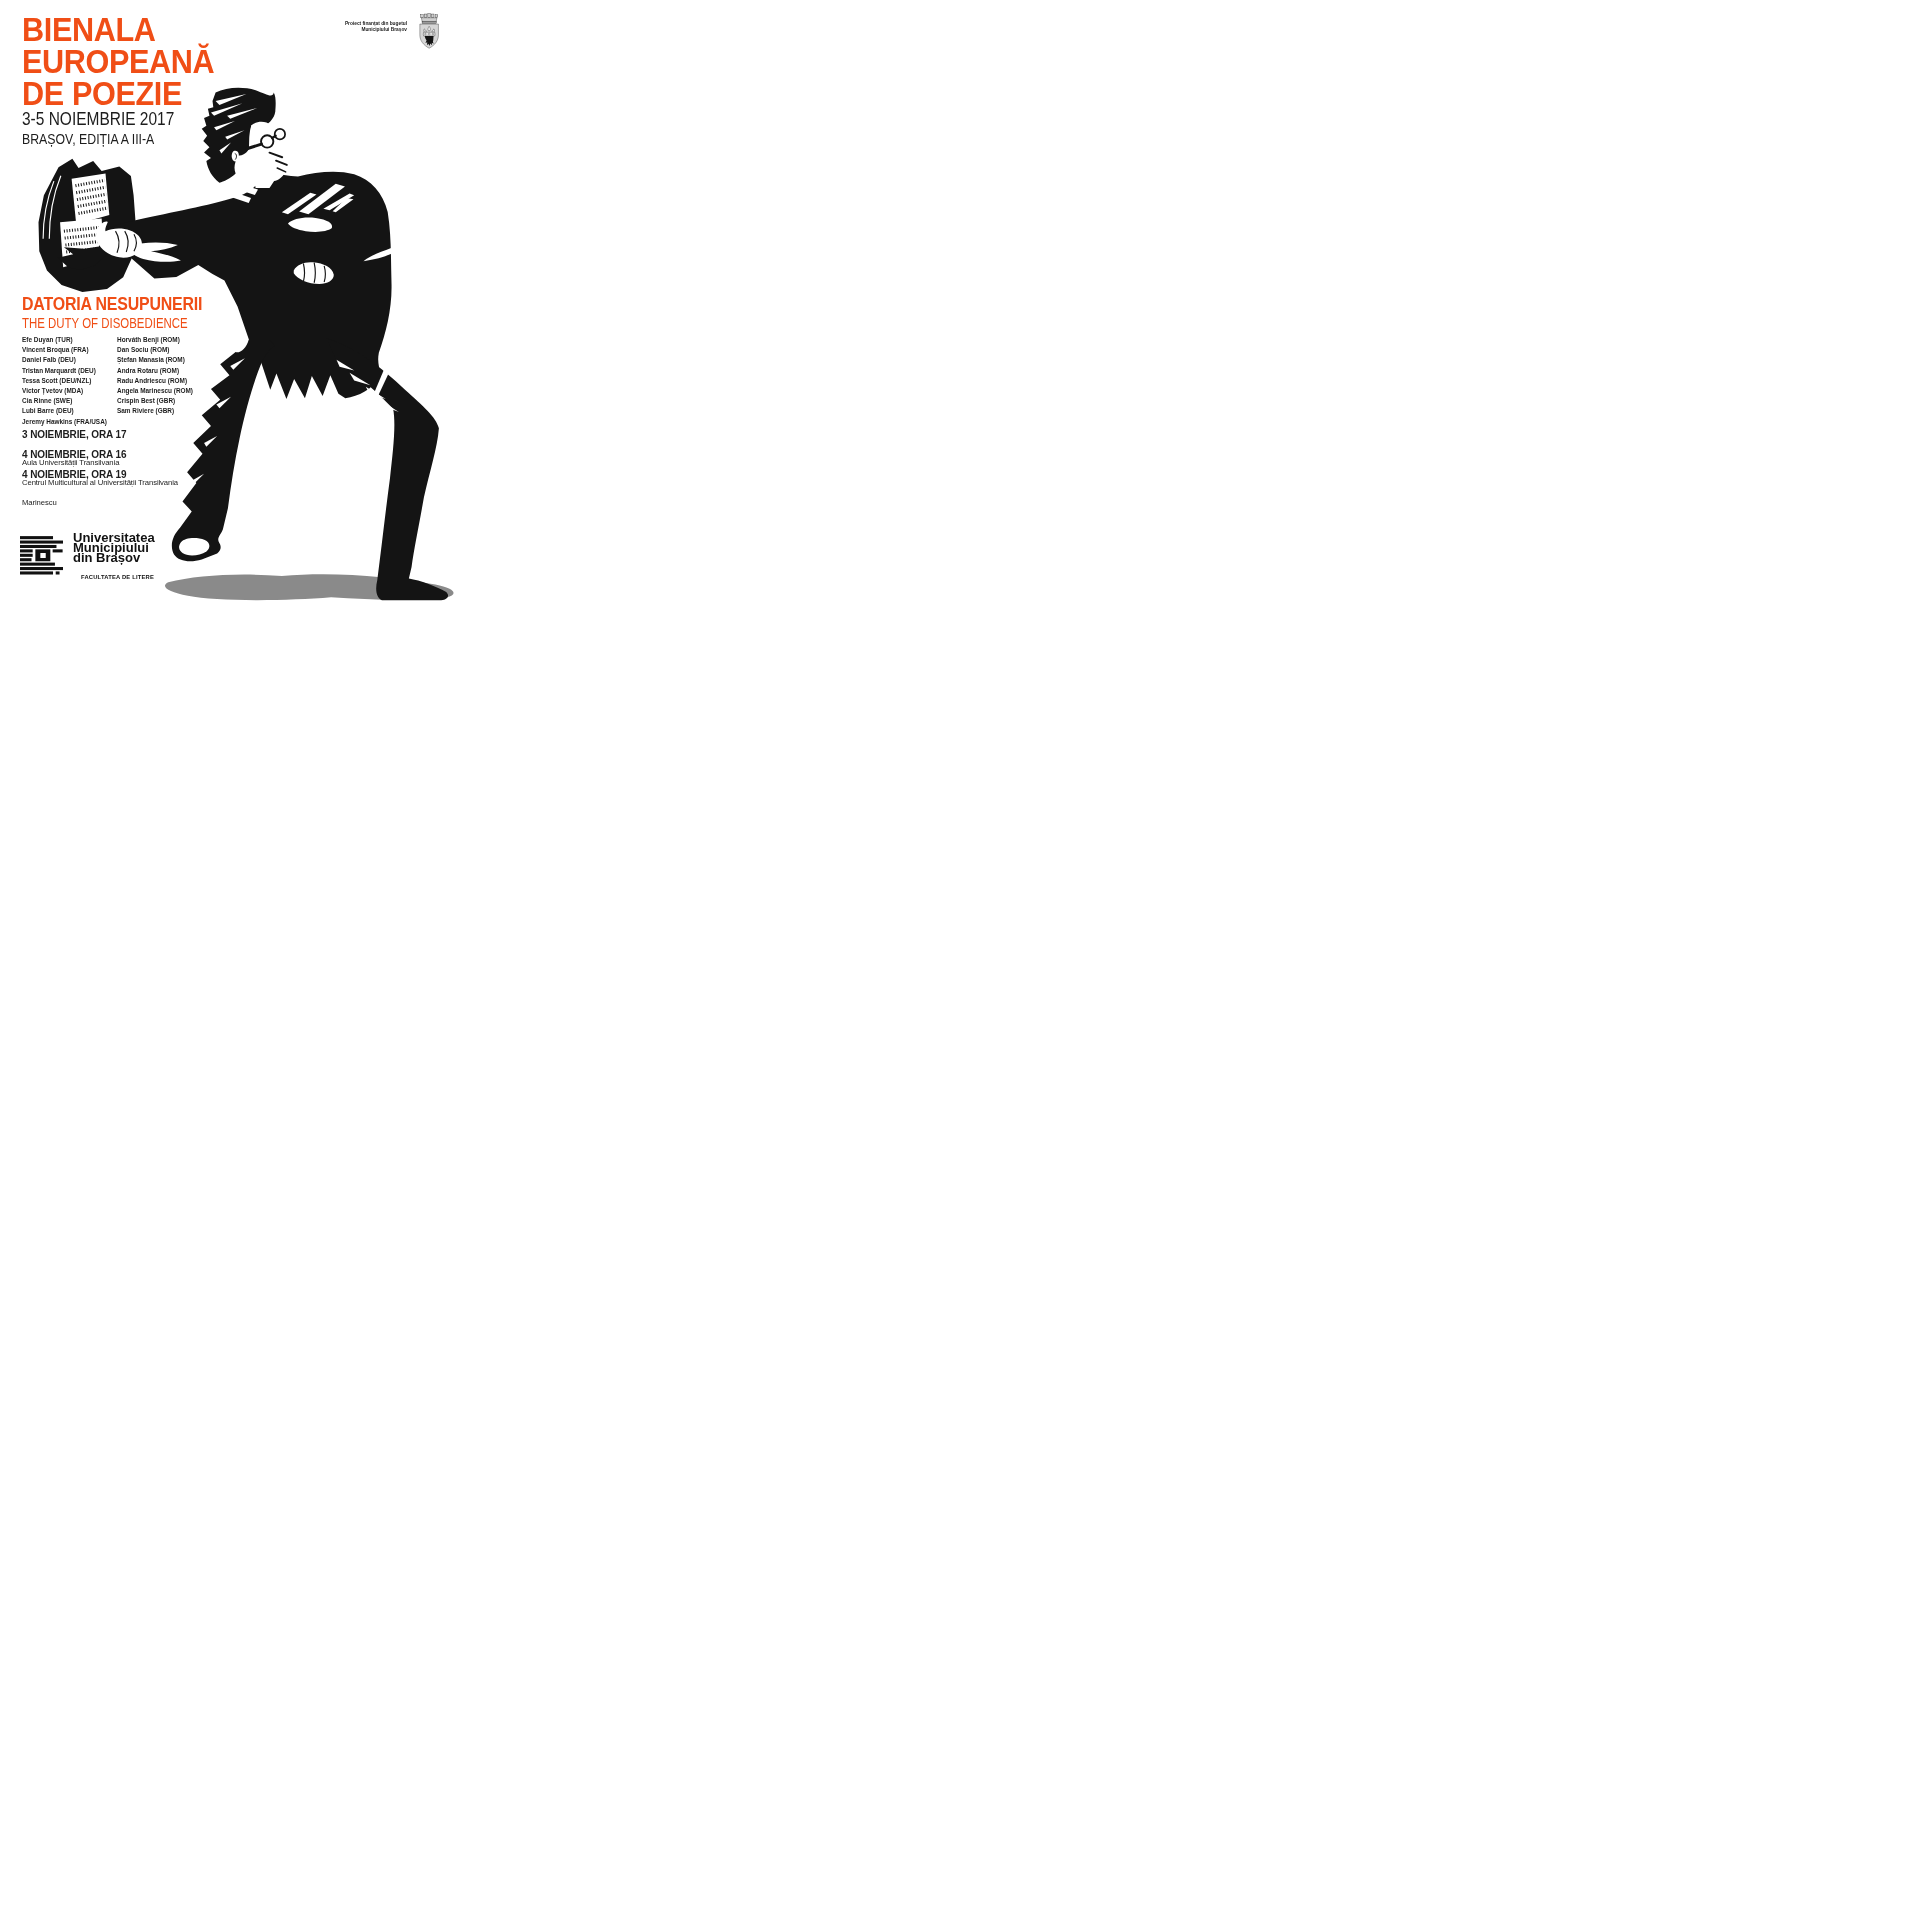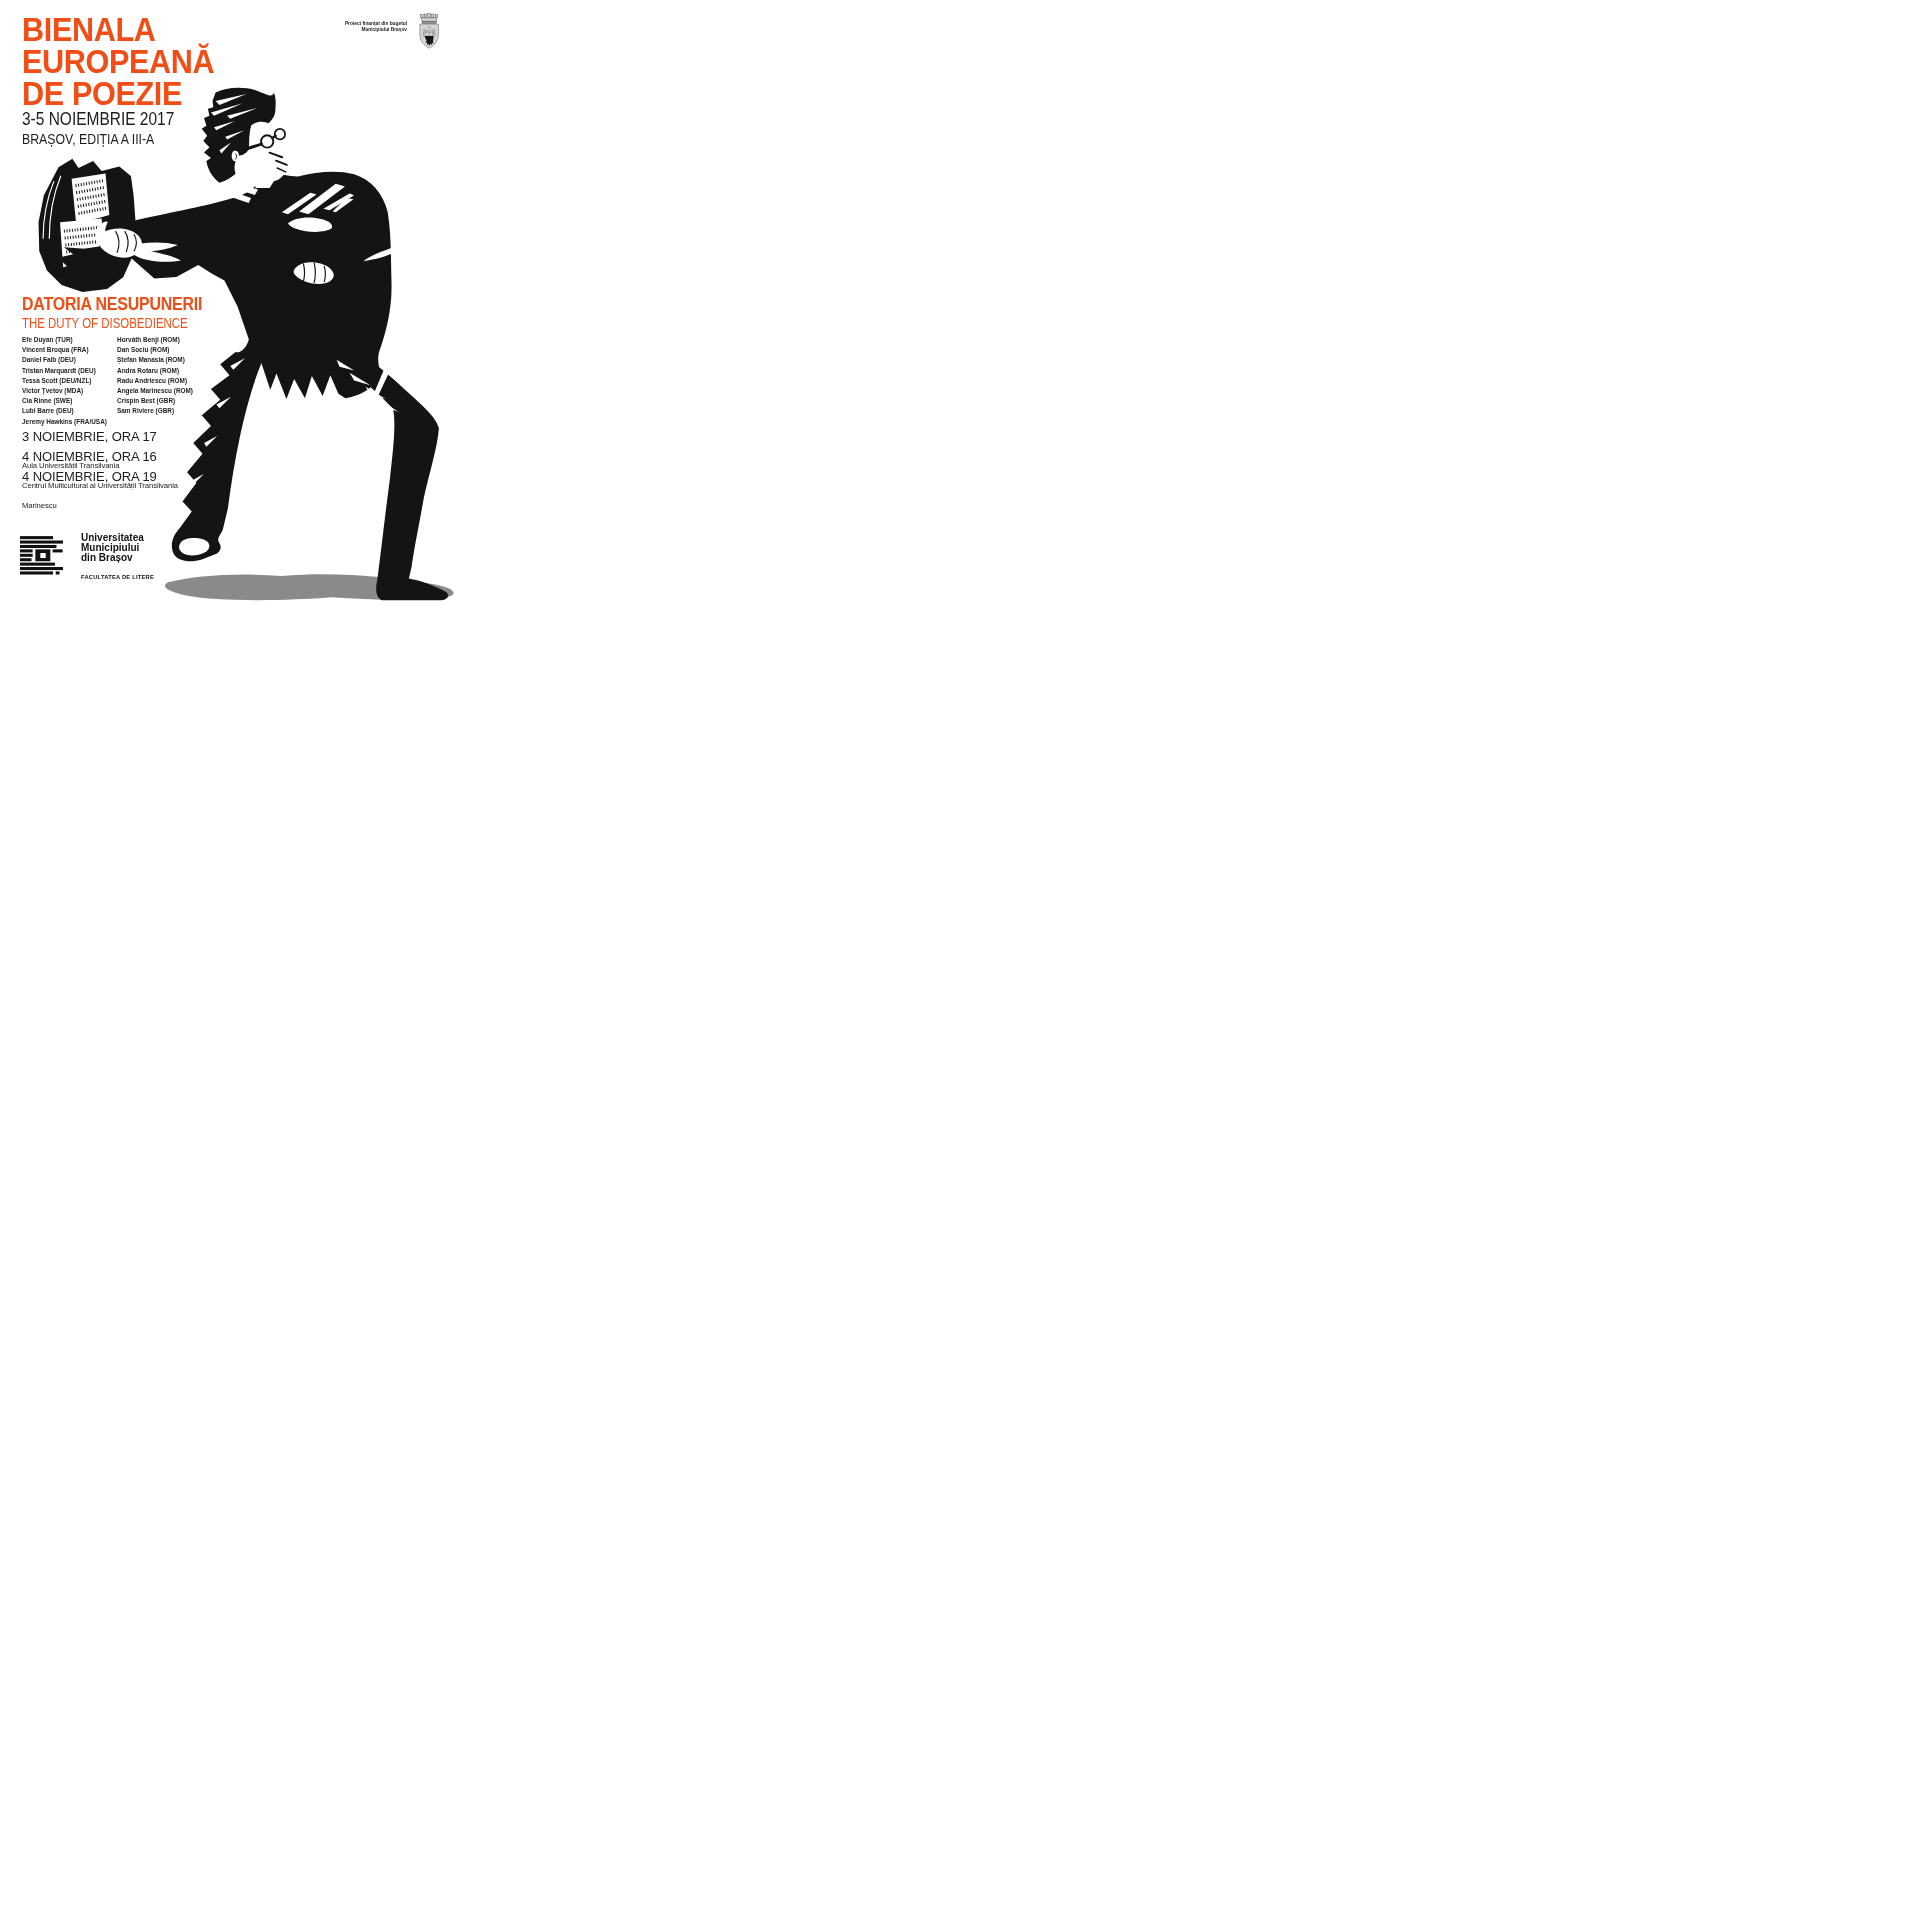--- a/index.html
+++ b/index.html
@@ -30,26 +30,26 @@
   .theme-en{left:22px;top:316px;color:#F04E16;font-weight:400;font-size:14.3px;line-height:1;
             transform:scaleX(.80);transform-origin:0 0;}
   
   .poets{top:335px;font-size:7.3px;font-weight:700;line-height:10.2px;color:#1d1d1d;
          transform:scaleX(.88);transform-origin:0 0;}
   .poets.c1{left:22px;}
   .poets.c2{left:117px;}
   .poets div{white-space:nowrap;}
   
   .event{left:22px;color:#1d1d1d;}
-  .event .d{font-size:13px;font-weight:400;line-height:1;letter-spacing:-0.1px;white-space:nowrap;}
+  .event .d{font-size:10px;font-weight:700;line-height:1;letter-spacing:-0.1px;white-space:nowrap;}
   .event .v{font-size:7.7px;font-weight:400;line-height:1;margin-top:19px;letter-spacing:-0.1px;white-space:nowrap;}
   .e1{top:430px;} .e2{top:450px;} .e3{top:470px;}
   
   .uni-logo{left:19.6px;top:536px;}
-  .uni-name{left:81px;top:533px;font-size:10px;font-weight:700;line-height:10px;color:#111;}
+  .uni-name{left:73px;top:533px;font-size:13px;font-weight:700;line-height:10px;color:#111;}
   .faculty{left:81px;top:574px;font-size:5.8px;font-weight:700;letter-spacing:0.2px;color:#111;white-space:nowrap;}
   
   .figure{left:0;top:0;width:462px;height:604px;pointer-events:none;}
 </style>
 </head>
 <body>
 
 <svg class="abs figure" viewBox="0 0 1200 1568" aria-hidden="true">
 
   <path fill="#8A8A8A" d="M437,1512 C510,1494 620,1487 732,1496 C862,1483 1012,1497 1131,1518 C1181,1528 1192,1543 1160,1551 C1080,1562 962,1558 860,1551 C740,1561 562,1562 488,1547 C437,1538 415,1523 437,1512 Z"></path>

